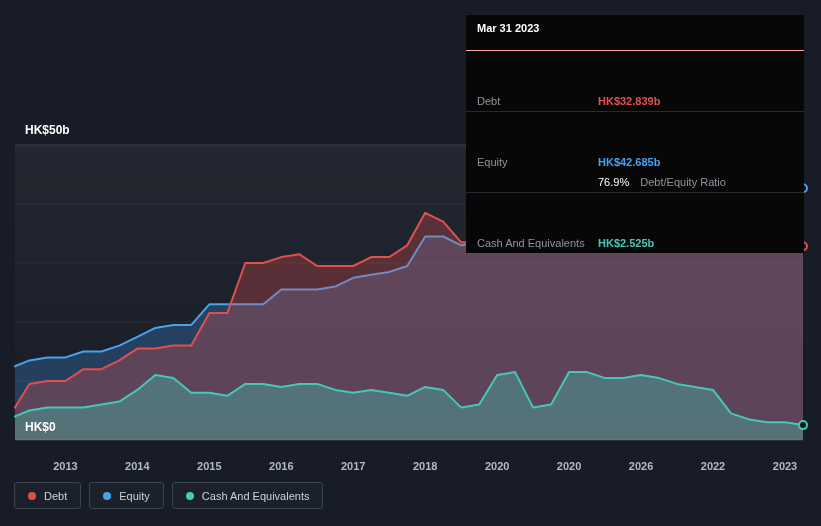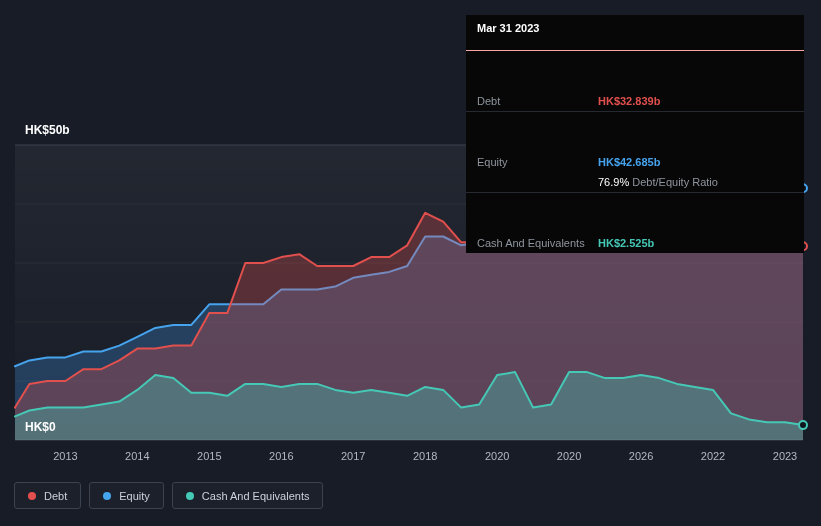--- a/index.html
+++ b/index.html
@@ -6,39 +6,39 @@
   .stage {
     position: relative; width: 821px; height: 526px;
     background: #171c26; overflow: hidden;
     font-family: "Liberation Sans", "DejaVu Sans", sans-serif;
   }
   .chart-svg { position: absolute; left: 0; top: 0; }
   .y-label { position: absolute; left: 25px; color: #ffffff; font-size: 12px; font-weight: bold; }
   .y-label.top { top: 123px; }
   .y-label.bottom { top: 420px; }
   .x-labels { position: absolute; left: 0; top: 0; width: 100%; height: 100%; pointer-events: none; }
-  .x-label { position: absolute; top: 450px; transform: translateX(-50%); color: #b3b9c2; font-size: 11px; }
+  .x-label { position: absolute; top: 460px; transform: translateX(-50%); color: #b3b9c2; font-size: 11px; font-weight: bold; }
   .legend { position: absolute; left: 14px; top: 482px; display: flex; gap: 8px; }
   .legend-pill {
     display: flex; align-items: center; gap: 8px; height: 27px; padding: 0 13px;
     border: 1px solid #3b4250; border-radius: 3px; background: rgba(255,255,255,0.02);
     color: #ccd1d9; font-size: 11px; cursor: pointer; box-sizing: border-box;
   }
   .legend-dot { width: 8px; height: 8px; border-radius: 50%; flex: 0 0 auto; }
   .tooltip {
     position: absolute; left: 466px; top: 15px; width: 338px;
     background: #070708; font-size: 11px; z-index: 5; box-sizing: border-box;
   }
   .tt-header { padding: 7px 11px 16px; font-weight: bold; color: #ffffff; border-bottom: 1px solid #fca5a5; }
   .tt-row { display: grid; grid-template-columns: 121px 1fr; align-items: baseline; padding: 4px 11px; }
   .tt-row .lbl { color: #8f959e; }
   .tt-row .val { font-weight: bold; margin-top: 40px; }
   .tt-divider-bottom { border-bottom: 1px solid #26292f; }
   .ratio-pct { color: #ffffff; font-weight: normal; }
-  .ratio-lbl { color: #8f959e; }
+  .ratio-lbl { color: #8f959e; margin-left: 8px; }
 </style>
 </head>
 <body>
 
 <div class="stage">
 
   <svg id="chart-svg" class="chart-svg" width="821" height="470">
     <defs>
       <linearGradient id="plotbg" x1="0" y1="0" x2="0" y2="1">
         <stop offset="0" stop-color="rgba(255,255,255,0.05)"></stop>

